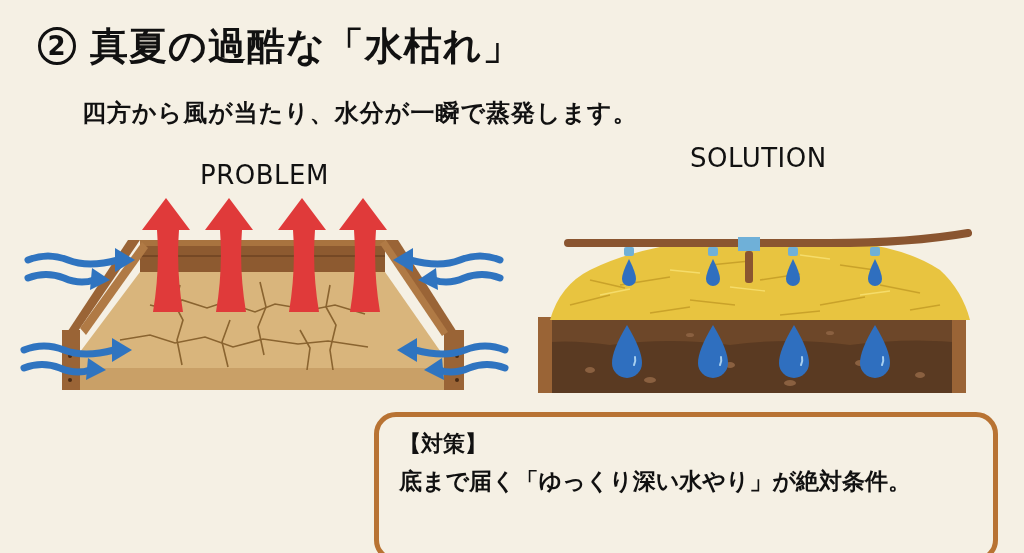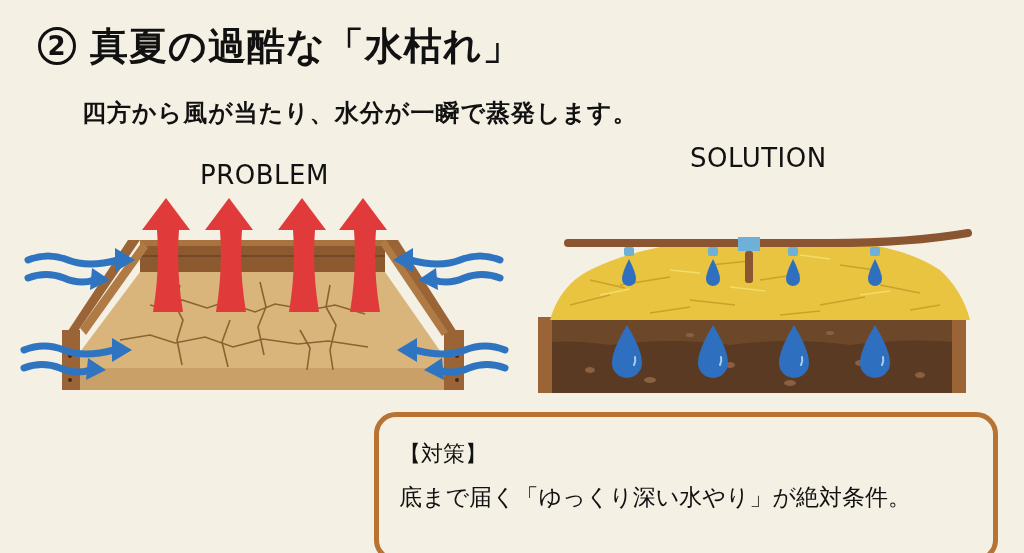--- a/index.html
+++ b/index.html
@@ -27,21 +27,21 @@
     position:absolute; font-size:26px; font-weight:normal; letter-spacing:0.5px;
     font-family:"DejaVu Sans", sans-serif;
   }
   .illus { position:absolute; }
   .callout {
     position:absolute; left:374px; top:412px; width:624px; height:150px;
     border:5px solid #b87333; border-radius:22px; box-sizing:border-box;
     background:#f5f0e4; padding:12px 0 0 20px;
   }
   .callout .line {
-    font-size:23px; font-weight:normal; line-height:36px; white-space:nowrap;margin-top:10px;
+    font-size:23px; font-weight:bold; line-height:36px; white-space:nowrap;
   }
   .callout .head { font-size:22px; line-height:30px; margin-bottom:4px; }
 </style>
 </head>
 <body>
 
 <div class="title">
   <span class="circled">2</span>
   <span>真夏の過酷な「水枯れ」</span>
 </div>

